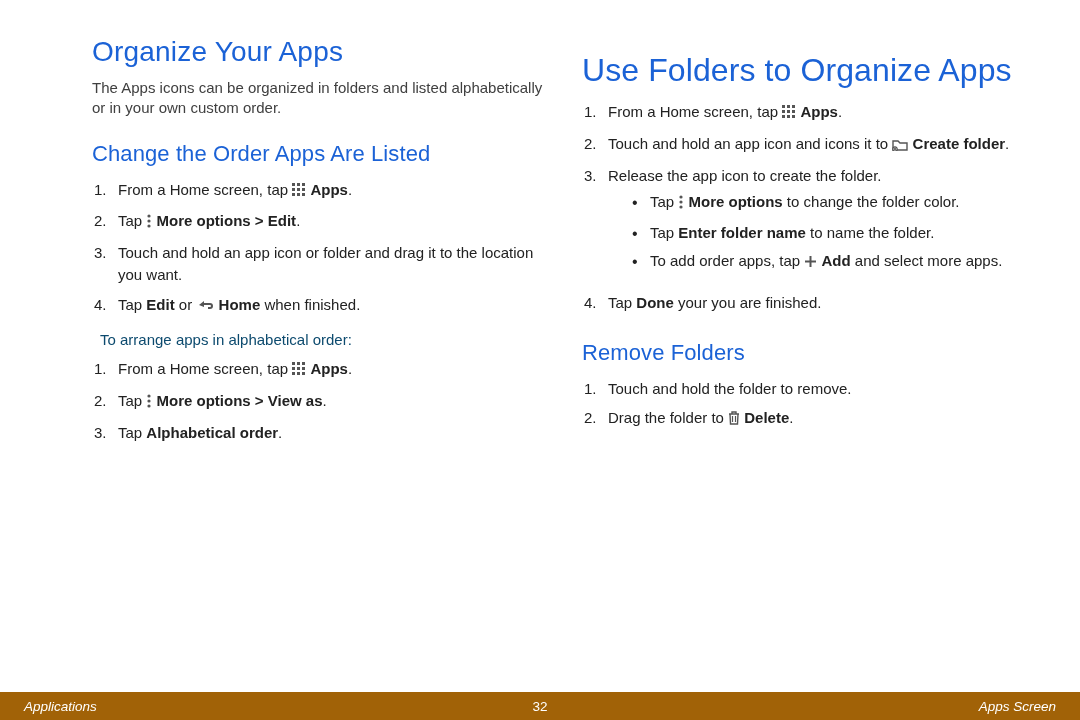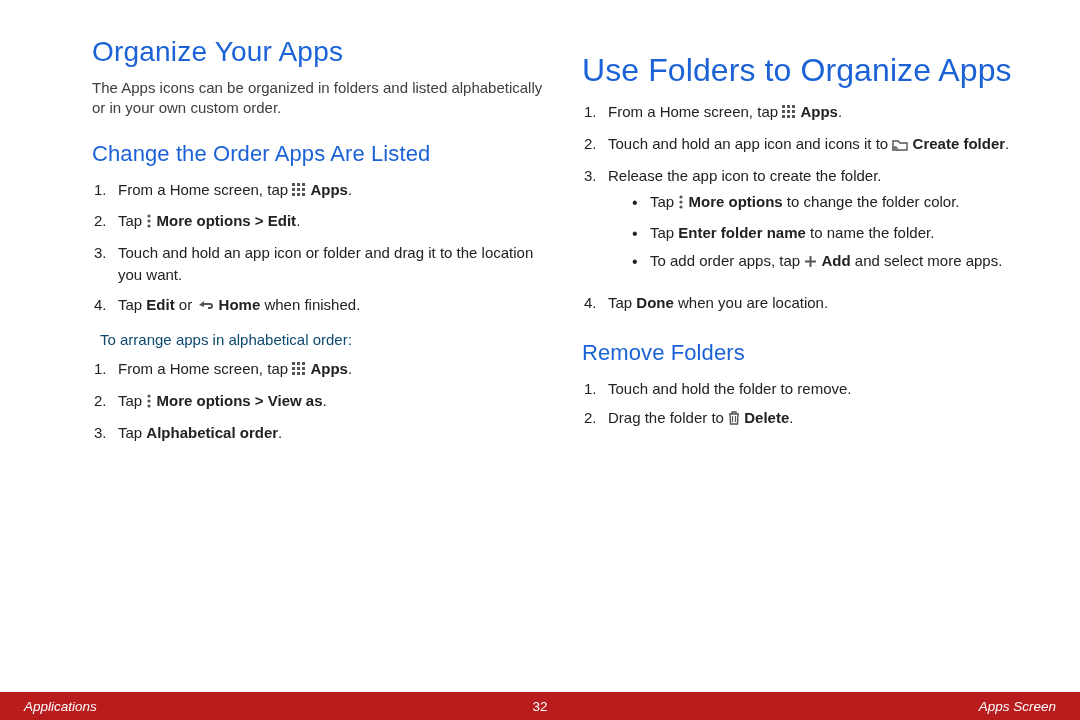--- a/index.html
+++ b/index.html
@@ -12,21 +12,21 @@
   p.intro { color: #404040; font-size: 15px; line-height: 1.35; margin-bottom: 4px; }
   ol { list-style: none; counter-reset: step; margin: 6px 0 10px 0; }
   ol > li { counter-increment: step; font-size: 15px; color: #222; line-height: 1.45; padding: 4px 0 4px 26px; position: relative; }
   ol > li::before { content: counter(step) "."; position: absolute; left: 2px; }
   ul.bullets { list-style: none; margin: 2px 0 6px 0; }
   ul.bullets > li { font-size: 15px; color: #222; line-height: 1.5; padding: 3px 0 3px 42px; position: relative; }
   ul.bullets > li::before { content: "•"; position: absolute; left: 24px; font-size: 16px; }
   .b { font-weight: 700; }
   p.between { font-size: 15px; color: #0c4a6e; margin: 10px 0 2px 8px; }
   .icon { display: inline-block; vertical-align: -2px; }
-  .footer { position: absolute; bottom: 0; left: 0; width: 1080px; height: 28px; background: #b91c1c; color: #fff; display: flex; align-items: center; justify-content: space-between; padding: 0 24px; font-size: 13.5px; font-style: italic; }
+  .footer { position: absolute; bottom: 0; left: 0; width: 1080px; height: 28px; background: #a16207; color: #fff; display: flex; align-items: center; justify-content: space-between; padding: 0 24px; font-size: 13.5px; font-style: italic; }
   .footer .center { position: absolute; left: 50%; transform: translateX(-50%); font-style: normal; text-align: center; }
 </style>
 </head>
 <body>
 
 <div class="page">
   <div class="content">
 
     <div class="col">
       <h1>Organize Your Apps</h1>
@@ -148,21 +148,21 @@
                       <circle cx="3" cy="12" r="1.6"></circle>
                     </g>
                   </svg></span> <span class="b">More options</span><span> to change the folder color.</span></li>
             <li><span>Tap </span><span class="b">Enter folder name</span><span> to name the folder.</span></li>
             <li><span>To add order apps, tap </span><span class="icon"><svg width="13" height="13" viewBox="0 0 13 13">
                     <line x1="6.5" y1="1" x2="6.5" y2="12" stroke="#555" stroke-width="2"></line>
                     <line x1="1" y1="6.5" x2="12" y2="6.5" stroke="#555" stroke-width="2"></line>
                   </svg></span> <span class="b">Add</span><span> and select more apps.</span></li>
           </ul>
         </li>
-        <li><span>Tap </span><span class="b">Done</span><span> when you are location.</span></li>
+        <li><span>Tap </span><span class="b">Done</span><span> your you are finished.</span></li>
       </ol>
 
       <h2>Remove Folders</h2>
       <ol>
         <li>Touch and hold the folder to remove.</li>
         <li>
           <span>Drag the folder to </span>
           <span class="icon"><svg width="12" height="14" viewBox="0 0 12 14">
                 <path d="M1 3 L11 3 M4 3 L4 1 L8 1 L8 3 M2 3 L2.5 13 L9.5 13 L10 3" fill="none" stroke="#555" stroke-width="1.4"></path>
                 <line x1="4.5" y1="5" x2="4.5" y2="11" stroke="#555" stroke-width="1.2"></line>

